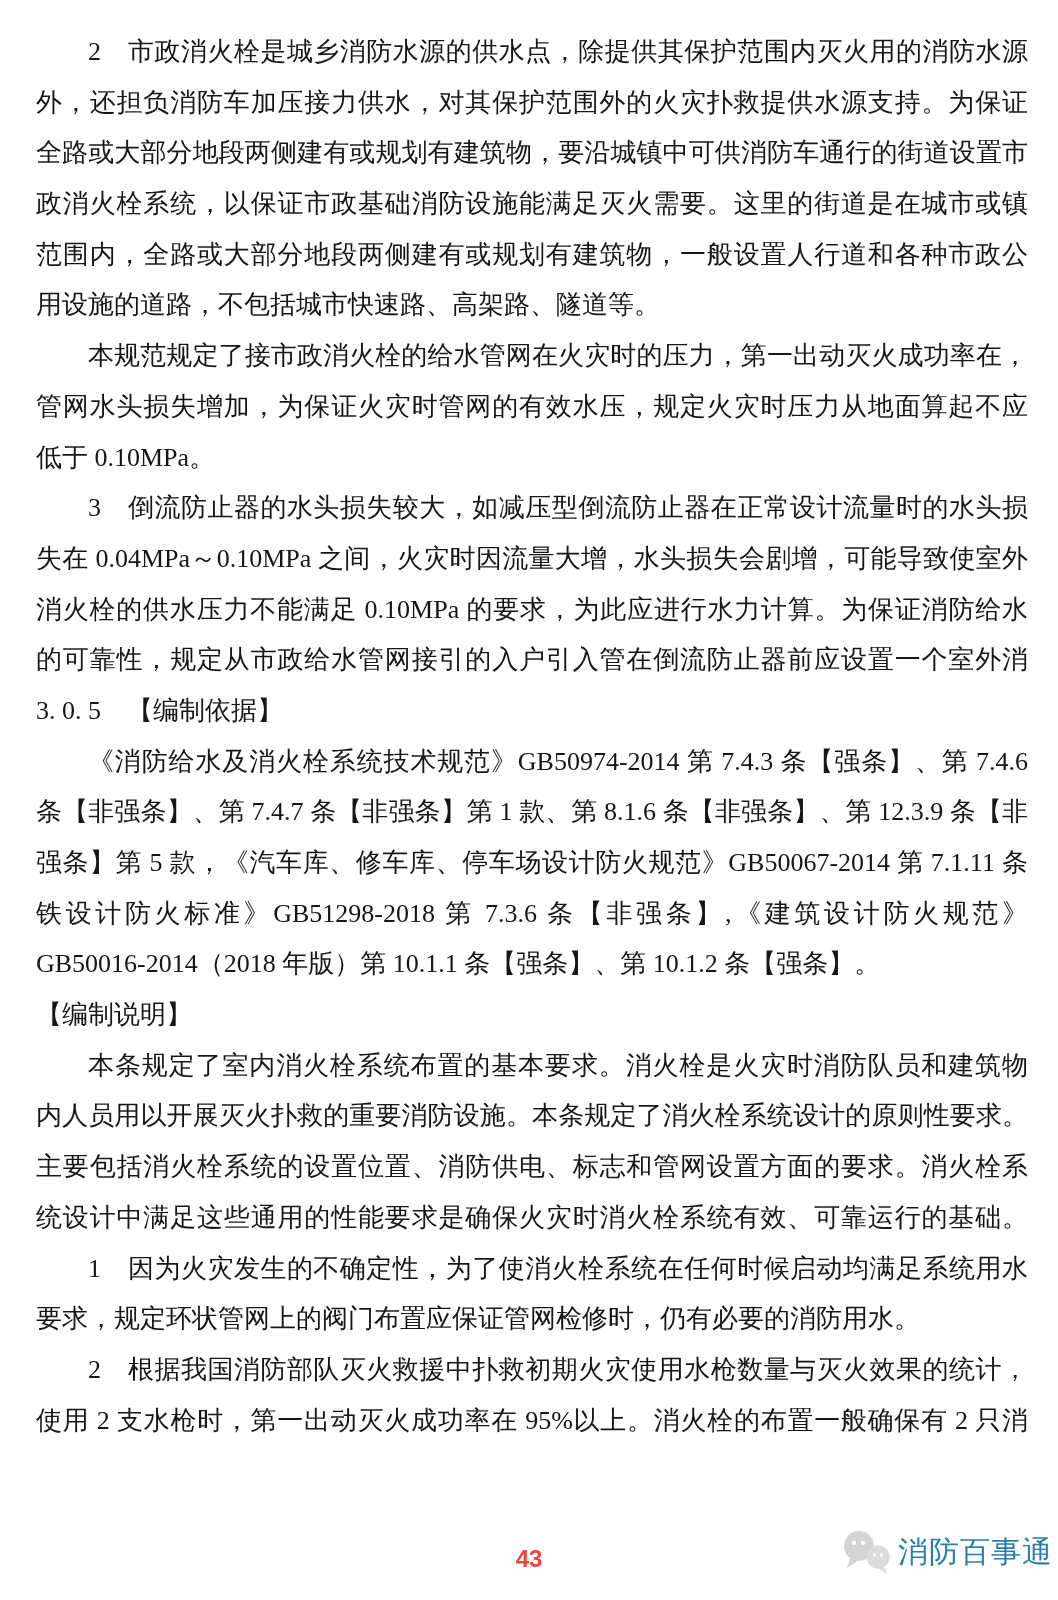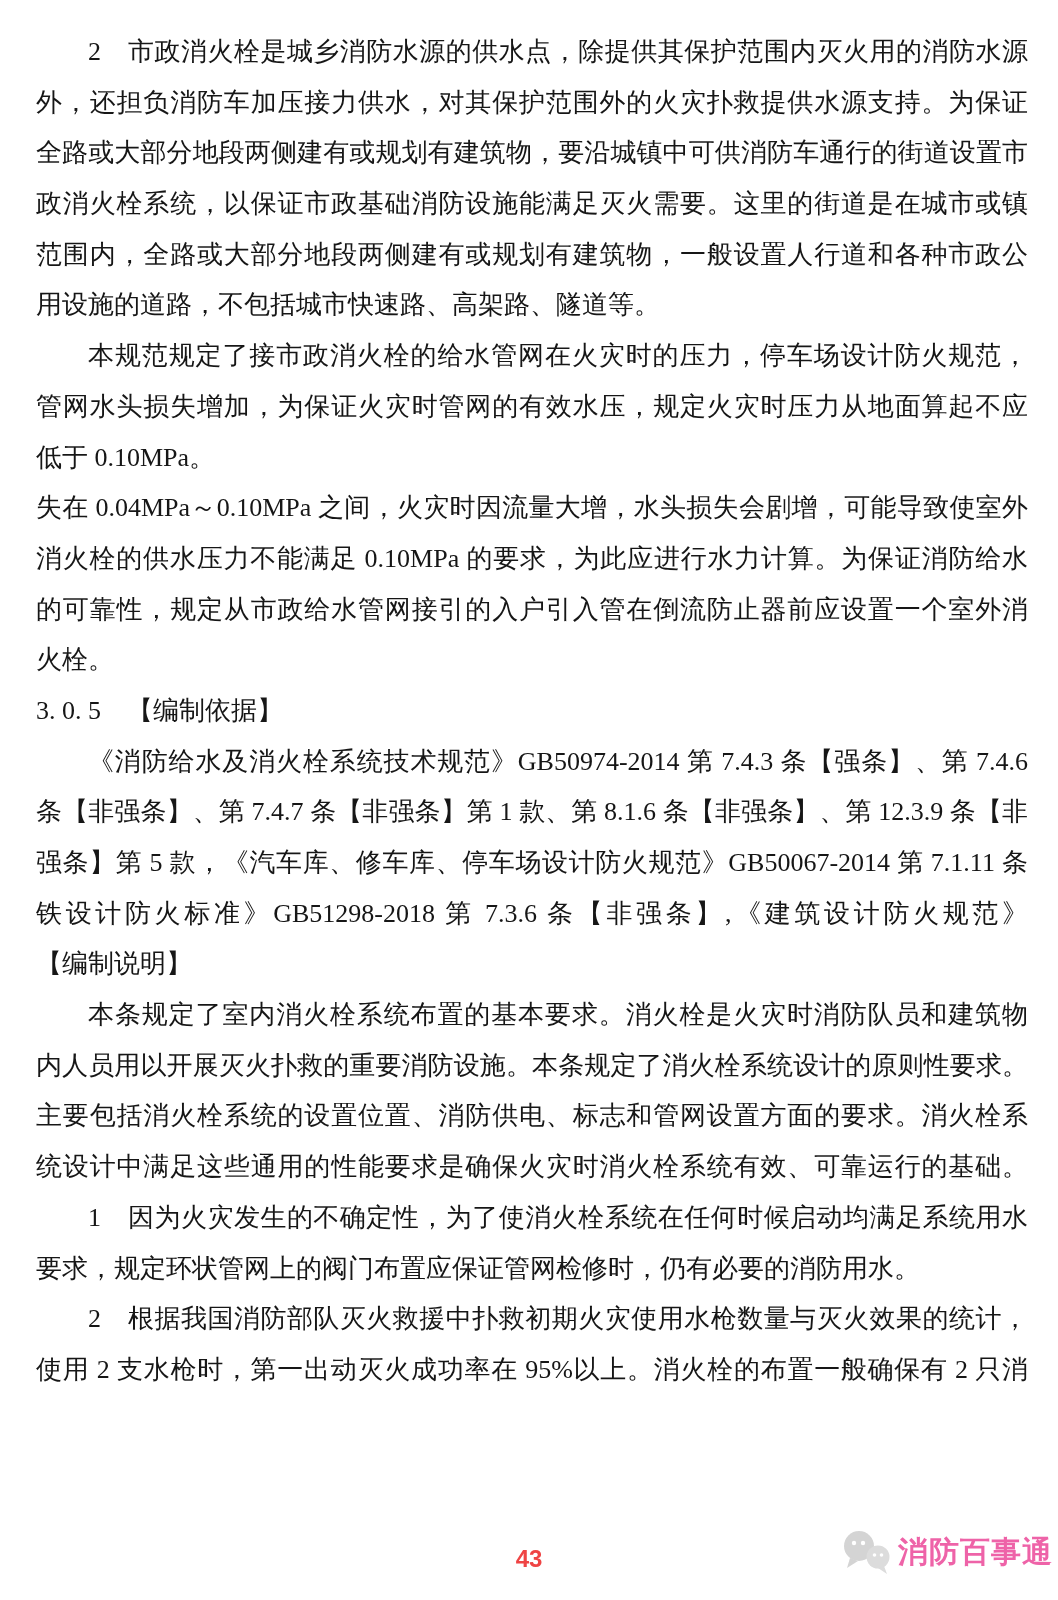--- a/index.html
+++ b/index.html
@@ -46,51 +46,51 @@
     top: 1528px;
     left: 840px;
     display: flex;
     align-items: center;
     opacity: 0.85;
     pointer-events: none;
   }
   .watermark .wm-text {
     font-size: 30px;
     letter-spacing: 1px;
-    color: #ec4899;
+    color: #0369a1;
     line-height: 1;
     white-space: nowrap;
-    font-weight: bold;
   }
   .watermark svg { margin-right: 4px; }
 </style>
 </head>
 <body>
 
 <div class="page">
 
   <div class="doc" id="doc-body">
       <div class="line indent fill"><span>2　市政消火栓是城乡消防水源的供水点，除提供其保护范围内灭火用的消防水源</span></div>
       <div class="line fill"><span>外，还担负消防车加压接力供水，对其保护范围外的火灾扑救提供水源支持。为保证</span></div>
       <div class="line fill"><span>全路或大部分地段两侧建有或规划有建筑物，要沿城镇中可供消防车通行的街道设置市</span></div>
       <div class="line fill"><span>政消火栓系统，以保证市政基础消防设施能满足灭火需要。这里的街道是在城市或镇</span></div>
       <div class="line fill"><span>范围内，全路或大部分地段两侧建有或规划有建筑物，一般设置人行道和各种市政公</span></div>
       <div class="line"><span>用设施的道路，不包括城市快速路、高架路、隧道等。</span></div>
-      <div class="line indent fill"><span>本规范规定了接市政消火栓的给水管网在火灾时的压力，停车场设计防火规范，</span></div>
+      <div class="line indent fill"><span>本规范规定了接市政消火栓的给水管网在火灾时的压力，第一出动灭火成功率在，</span></div>
       <div class="line fill"><span>管网水头损失增加，为保证火灾时管网的有效水压，规定火灾时压力从地面算起不应</span></div>
       <div class="line"><span>低于 0.10MPa。</span></div>
+      <div class="line indent fill"><span>3　倒流防止器的水头损失较大，如减压型倒流防止器在正常设计流量时的水头损</span></div>
       <div class="line fill"><span>失在 0.04MPa～0.10MPa 之间，火灾时因流量大增，水头损失会剧增，可能导致使室外</span></div>
       <div class="line fill"><span>消火栓的供水压力不能满足 0.10MPa 的要求，为此应进行水力计算。为保证消防给水</span></div>
       <div class="line fill"><span>的可靠性，规定从市政给水管网接引的入户引入管在倒流防止器前应设置一个室外消</span></div>
-      <div class="line"><span>火栓。</span></div>
       <div class="line"><span>3. 0. 5　</span><span class="bd">【编制依据】</span></div>
       <div class="line indent fill"><span>《消防给水及消火栓系统技术规范》GB50974-2014 第 7.4.3 条</span><span class="bd">【强条】</span><span>、第 7.4.6</span></div>
       <div class="line fill"><span>条</span><span class="bd">【非强条】</span><span>、第 7.4.7 条</span><span class="bd">【非强条】</span><span>第 1 款、第 8.1.6 条</span><span class="bd">【非强条】</span><span>、第 12.3.9 条</span><span class="bd">【非</span></div>
       <div class="line fill"><span class="bd">强条】</span><span>第 5 款，《汽车库、修车库、停车场设计防火规范》GB50067-2014 第 7.1.11 条</span></div>
       <div class="line fill"><span>铁设计防火标准》GB51298-2018 第 7.3.6 条</span><span class="bd">【非强条】</span><span>,《建筑设计防火规范》</span></div>
+      <div class="line"><span>GB50016-2014（2018 年版）第 10.1.1 条</span><span class="bd">【强条】</span><span>、第 10.1.2 条</span><span class="bd">【强条】</span><span>。</span></div>
       <div class="line"><span class="bd">【编制说明】</span></div>
       <div class="line indent fill"><span>本条规定了室内消火栓系统布置的基本要求。消火栓是火灾时消防队员和建筑物</span></div>
       <div class="line fill"><span>内人员用以开展灭火扑救的重要消防设施。本条规定了消火栓系统设计的原则性要求。</span></div>
       <div class="line fill"><span>主要包括消火栓系统的设置位置、消防供电、标志和管网设置方面的要求。消火栓系</span></div>
       <div class="line fill"><span>统设计中满足这些通用的性能要求是确保火灾时消火栓系统有效、可靠运行的基础。</span></div>
       <div class="line indent fill"><span>1　因为火灾发生的不确定性，为了使消火栓系统在任何时候启动均满足系统用水</span></div>
       <div class="line"><span>要求，规定环状管网上的阀门布置应保证管网检修时，仍有必要的消防用水。</span></div>
       <div class="line indent fill"><span>2　根据我国消防部队灭火救援中扑救初期火灾使用水枪数量与灭火效果的统计，</span></div>
       <div class="line fill"><span>使用 2 支水枪时，第一出动灭火成功率在 95%以上。消火栓的布置一般确保有 2 只消</span></div>
     </div>

